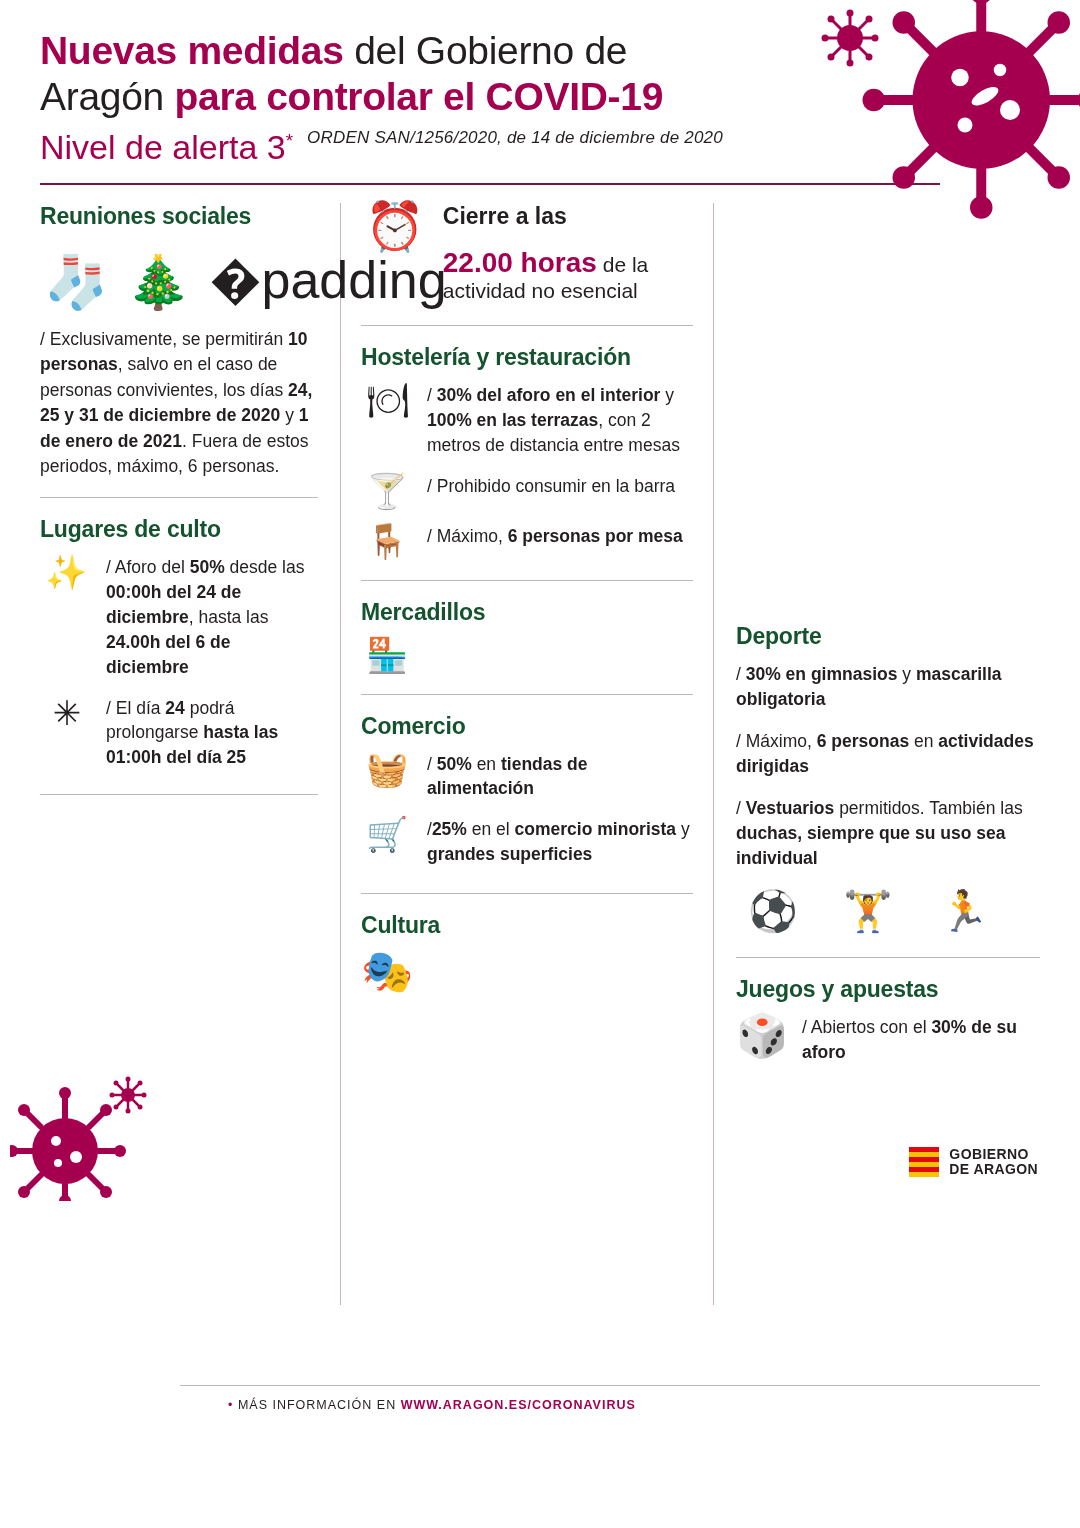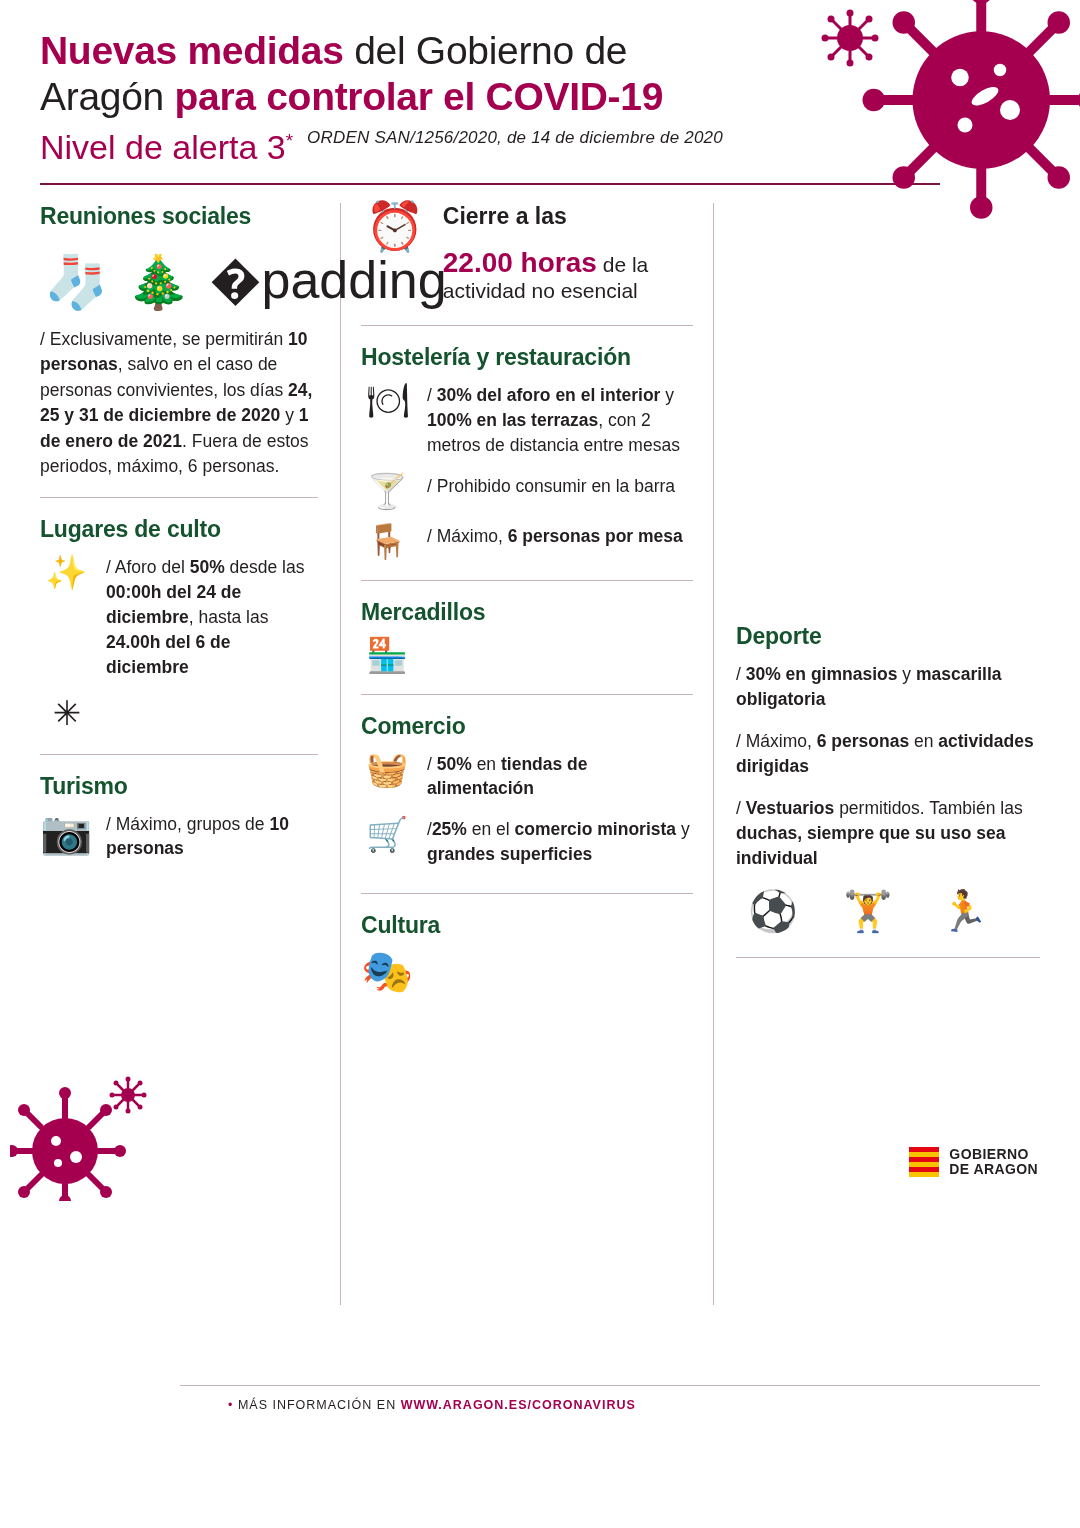--- a/index.html
+++ b/index.html
@@ -183,33 +183,27 @@
 
       <div class="row">
         <div class="ico">✨</div>
         <div class="txt">
           <span>/ Aforo del </span><b>50%</b><span> desde las </span><b>00:00h del 24 de diciembre</b><span>, hasta las </span><b>24.00h del 6 de diciembre</b>
         </div>
       </div>
 
       <div class="row">
         <div class="ico">✳</div>
+        <div class="txt">
+          <span>/ El día </span><b>24</b><span> podrá prolongarse </span><b>hasta las 01:00h del día 25</b>
+        </div>
       </div>
 
       <div class="hr" style="margin-top:24px"></div>
 
-      <div class="bottomsec">
-        <h2 class="sec">Turismo</h2>
-        <div class="row">
-          <div class="ico" style="font-size:42px">📷</div>
-          <div class="txt">
-            <span>/ Máximo, grupos de </span><b>10 personas</b>
-          </div>
-        </div>
-      </div>
     </div>
 
     <div class="vdiv"></div>
 
     <div class="col-mid" style="width:372px">
       <div class="topblock">
         <div class="clock">⏰</div>
         <div>
           <div class="cierre-1">Cierre a las</div>
           <div class="cierre-2"><span class="big">22.00 horas</span><span> de la actividad no esencial</span></div>
@@ -289,20 +283,29 @@
       </p>
 
       <div class="emoji-row small" style="gap:46px; margin-left:12px">
         <span>⚽</span>
         <span>🏋</span>
         <span>🏃</span>
       </div>
 
       <div class="hr" style="margin:22px 0 18px 0"></div>
 
+      <div class="bottomsec">
+        <h2 class="sec">Juegos y apuestas</h2>
+        <div class="row">
+          <div class="ico" style="font-size:42px">🎲</div>
+          <div class="txt">
+            <span>/ Abiertos con el </span><b>30% de su aforo</b>
+          </div>
+        </div>
+      </div>
     </div>
   </div>
 
   <div class="footer-rule"></div>
   <div class="footer-info">
     <span class="dot">•</span>
     <span>MÁS INFORMACIÓN EN </span><b>WWW.ARAGON.ES/CORONAVIRUS</b>
   </div>
 
   <svg class="virus-bl" viewBox="0 0 150 130">

